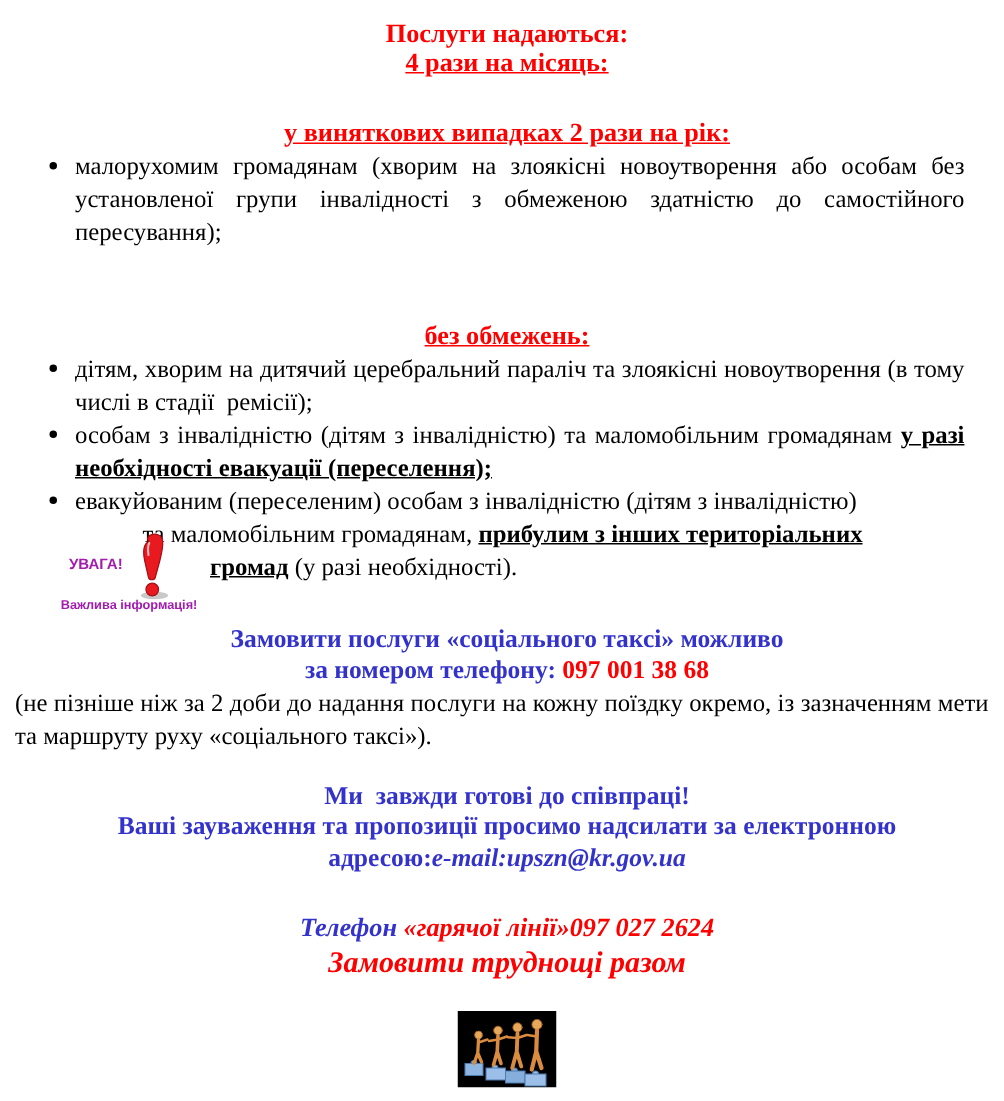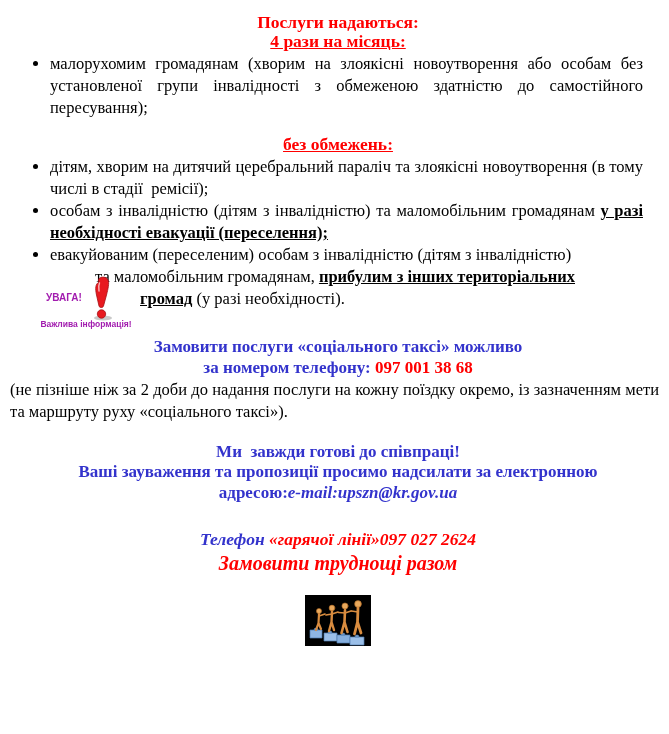--- a/index.html
+++ b/index.html
@@ -20,21 +20,21 @@
   .blue{color:#3333cc;font-weight:bold;font-size:17px;line-height:20px;}
   .redb{color:#f00;font-weight:bold;font-size:17px;line-height:20px;}
   .bi{font-style:italic;font-weight:bold;font-size:17.5px;line-height:21px;}
   .i{font-style:italic;}
   ul{margin:0;}
   .list1{padding-left:28px;margin-top:5px;}
   .list2{padding-left:17px;margin-top:2px;}
   .list1 li,.list2 li{margin:0;}
   .bu{font-weight:bold;text-decoration:underline;}
   .sp1{margin-top:28px;}
-  .sp2{margin-top:16px;}
+  .sp2{margin-top:48px;}
   .sp3{margin-top:27px;}
   .sp4{margin-top:19px;}
   .sp5{margin-top:25px;}
   .rel{position:relative;}
   .wline2{padding-left:45px;}
   .wline3{padding-left:90px;}
   .note{margin:0 -16px 0 -23px;}
   .slogan{color:#f00;font-weight:bold;font-style:italic;font-size:20px;line-height:23px;margin-top:1px;}
   .uvaga{
     position:absolute;left:-16px;top:36px;width:104px;height:48px;
@@ -48,20 +48,21 @@
 </style>
 </head>
 <body>
 
 <div class="page">
 
   <div class="h c">Послуги надаються:</div>
   <div class="h c u">4 рази на місяць:</div>
 
 
+  <div class="h c u sp1">у виняткових випадках 2 рази на рік:</div>
   <ul class="list2 just">
     <li>малорухомим громадянам (хворим на злоякісні новоутворення або особам без установленої групи інвалідності з обмеженою здатністю до самостійного пересування);</li>
   </ul>
 
   <div class="h c u sp2">без обмежень:</div>
   <ul class="list2 just">
     <li>дітям, хворим на дитячий церебральний параліч та злоякісні новоутворення (в тому числі в стадії &nbsp;ремісії);</li>
     <li><span>особам з інвалідністю (дітям з інвалідністю) та маломобільним громадянам </span><span class="bu">у разі необхідності евакуації (переселення);</span></li>
     <li class="rel">
       <div>евакуйованим (переселеним) особам з інвалідністю (дітям з інвалідністю)</div>

